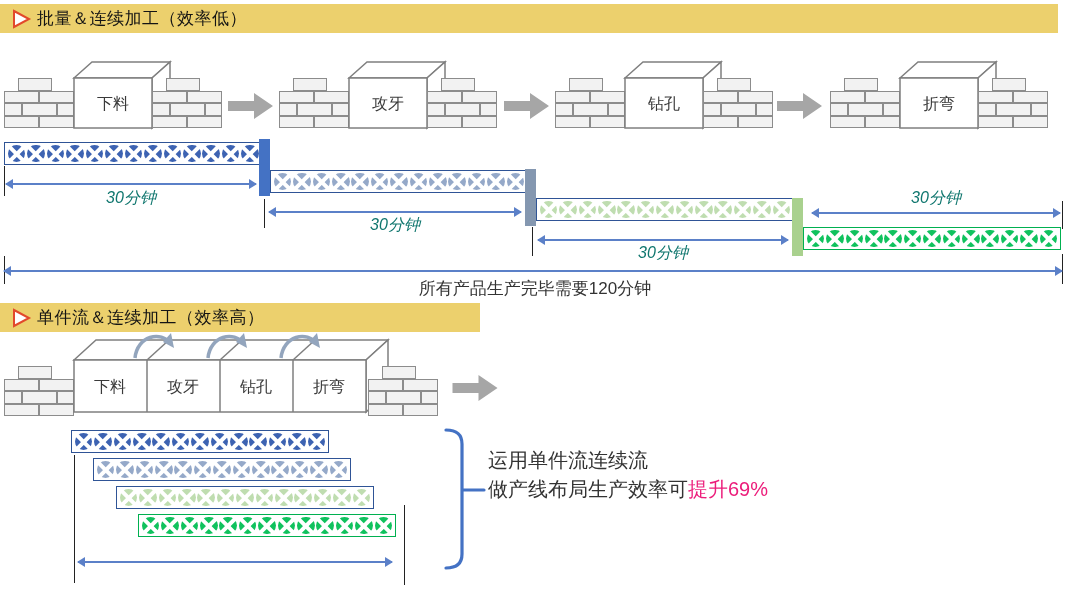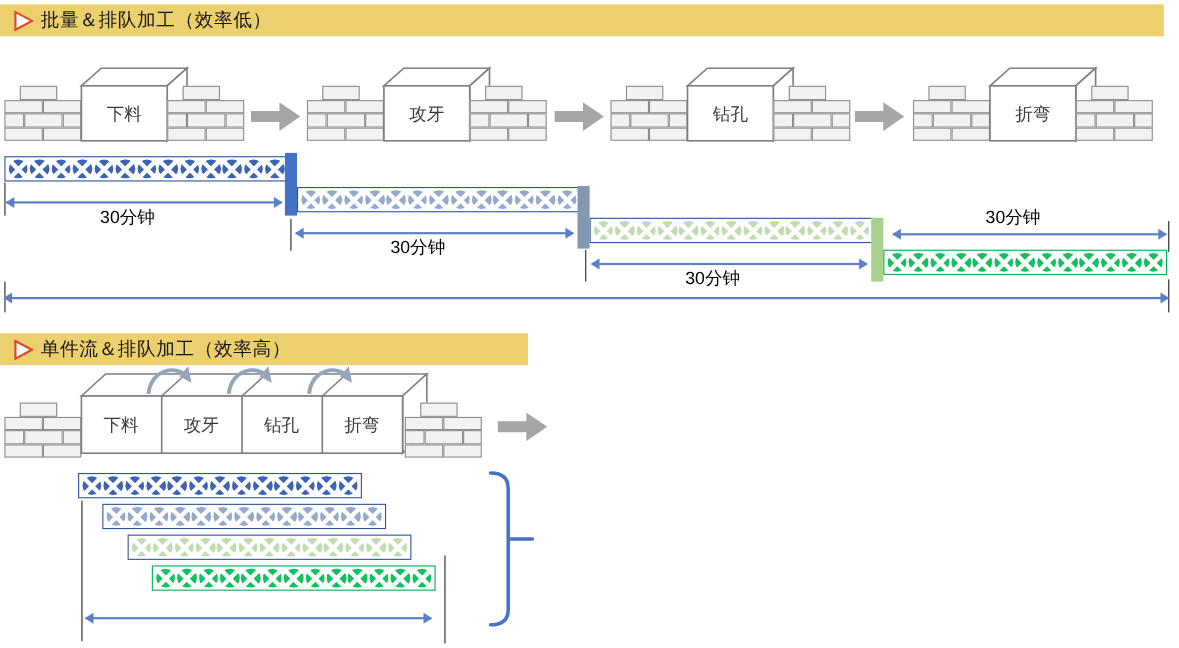--- a/index.html
+++ b/index.html
@@ -21,35 +21,35 @@
         height:3.6px;background:#fff;border-radius:1px;}
   .pc::before{transform:rotate(45deg);}
   .pc::after{transform:rotate(-45deg);}
   .vbar{position:absolute;width:11px;}
   .dim{position:absolute;height:2px;background:#5B80C8;}
   .dim::before,.dim::after{content:"";position:absolute;top:-4px;width:0;height:0;
         border-top:5px solid transparent;border-bottom:5px solid transparent;}
   .dim::before{left:-1px;border-right:8px solid #5B80C8;}
   .dim::after{right:-1px;border-left:8px solid #5B80C8;}
   .tick{position:absolute;width:1px;background:#222;}
-  .dur{position:absolute;font-size:16px;color:#000000;text-align:left;white-space:nowrap;}
+  .dur{position:absolute;font-size:16px;color:#0f766e;text-align:center;white-space:nowrap;font-style:italic;}
   .total{position:absolute;font-size:17px;color:#333;text-align:center;white-space:nowrap;}
   .note{position:absolute;font-size:20px;line-height:29px;color:#333;white-space:nowrap;}
   .flowarrow{position:absolute;}
 </style>
 </head>
 <body>
 
 <div class="stage">
 
   <div class="banner" style="left: 0px; top: 4px; width: 1058px; background: rgb(236, 208, 109);">
     <svg width="22" height="20">
       <polygon points="4,2 19,10 4,18" fill="#fff" stroke="#E2492B" stroke-width="2"></polygon>
     </svg>
-    <span>批量＆排队加工（效率低）</span>
+    <span>批量＆连续加工（效率低）</span>
   </div>
 
   <div class="wall" style="left:4px;top:78px;">
       <div class="brick" style="left: 20%; width: 48%; top: 0px; height: 12.5px;"></div>
       <div class="brick" style="left: 0%; width: 50%; top: 12.5px; height: 12.5px;"></div>
       <div class="brick" style="left: 50%; width: 50%; top: 12.5px; height: 12.5px;"></div>
       <div class="brick" style="left: 0%; width: 25%; top: 25px; height: 12.5px;"></div>
       <div class="brick" style="left: 25%; width: 50%; top: 25px; height: 12.5px;"></div>
       <div class="brick" style="left: 75%; width: 25%; top: 25px; height: 12.5px;"></div>
       <div class="brick" style="left: 0%; width: 50%; top: 37.5px; height: 12.5px;"></div>
@@ -238,26 +238,27 @@
   <div class="dim" style="left:538px;top:239px;width:250px;"></div>
   <div class="dur" style="left:623px;top:243px;width:80px;">30分钟</div>
 
   <div class="dur" style="left:896px;top:188px;width:80px;">30分钟</div>
   <div class="dim" style="left:812px;top:212px;width:248px;"></div>
   <div class="tick" style="left:1062px;top:201px;height:28px;"></div>
 
   <div class="tick" style="left:4px;top:256px;height:28px;"></div>
   <div class="tick" style="left:1062px;top:254px;height:30px;"></div>
   <div class="dim" style="left:4px;top:270px;width:1058px;"></div>
+  <div class="total" style="left:302px;top:277px;width:466px;">所有产品生产完毕需要120分钟</div>
 
   <div class="banner" style="left: 0px; top: 303px; width: 480px; background: rgb(236, 208, 109);">
     <svg width="22" height="20">
       <polygon points="4,2 19,10 4,18" fill="#fff" stroke="#E2492B" stroke-width="2"></polygon>
     </svg>
-    <span>单件流＆排队加工（效率高）</span>
+    <span>单件流＆连续加工（效率高）</span>
   </div>
 
   <div class="wall" style="left:4px;top:366px;">
       <div class="brick" style="left: 20%; width: 48%; top: 0px; height: 12.5px;"></div>
       <div class="brick" style="left: 0%; width: 50%; top: 12.5px; height: 12.5px;"></div>
       <div class="brick" style="left: 50%; width: 50%; top: 12.5px; height: 12.5px;"></div>
       <div class="brick" style="left: 0%; width: 25%; top: 25px; height: 12.5px;"></div>
       <div class="brick" style="left: 25%; width: 50%; top: 25px; height: 12.5px;"></div>
       <div class="brick" style="left: 75%; width: 25%; top: 25px; height: 12.5px;"></div>
       <div class="brick" style="left: 0%; width: 50%; top: 37.5px; height: 12.5px;"></div>
@@ -366,15 +367,17 @@
     </div>
 
   <div class="tick" style="left:74px;top:455px;height:128px;"></div>
   <div class="tick" style="left:404px;top:505px;height:80px;"></div>
   <div class="dim" style="left:78px;top:561px;width:314px;"></div>
 
   <svg class="abs" style="left:436px;top:424px;" width="52" height="150" viewBox="0 0 52 150">
     <path d="M10,6 Q26,6 26,20 L26,130 Q26,144 10,144 M26,66 L48,66" fill="none" stroke="#4472C4" stroke-width="3.2" stroke-linecap="round"></path>
   </svg>
   <div class="note" style="left:488px;top:446px;">
+    <div>运用单件流连续流</div>
+    <div><span>做产线布局生产效率可</span><span style="color: rgb(236, 29, 123);">提升69%</span></div>
   </div>
 
 </div>
 
 </body></html>

